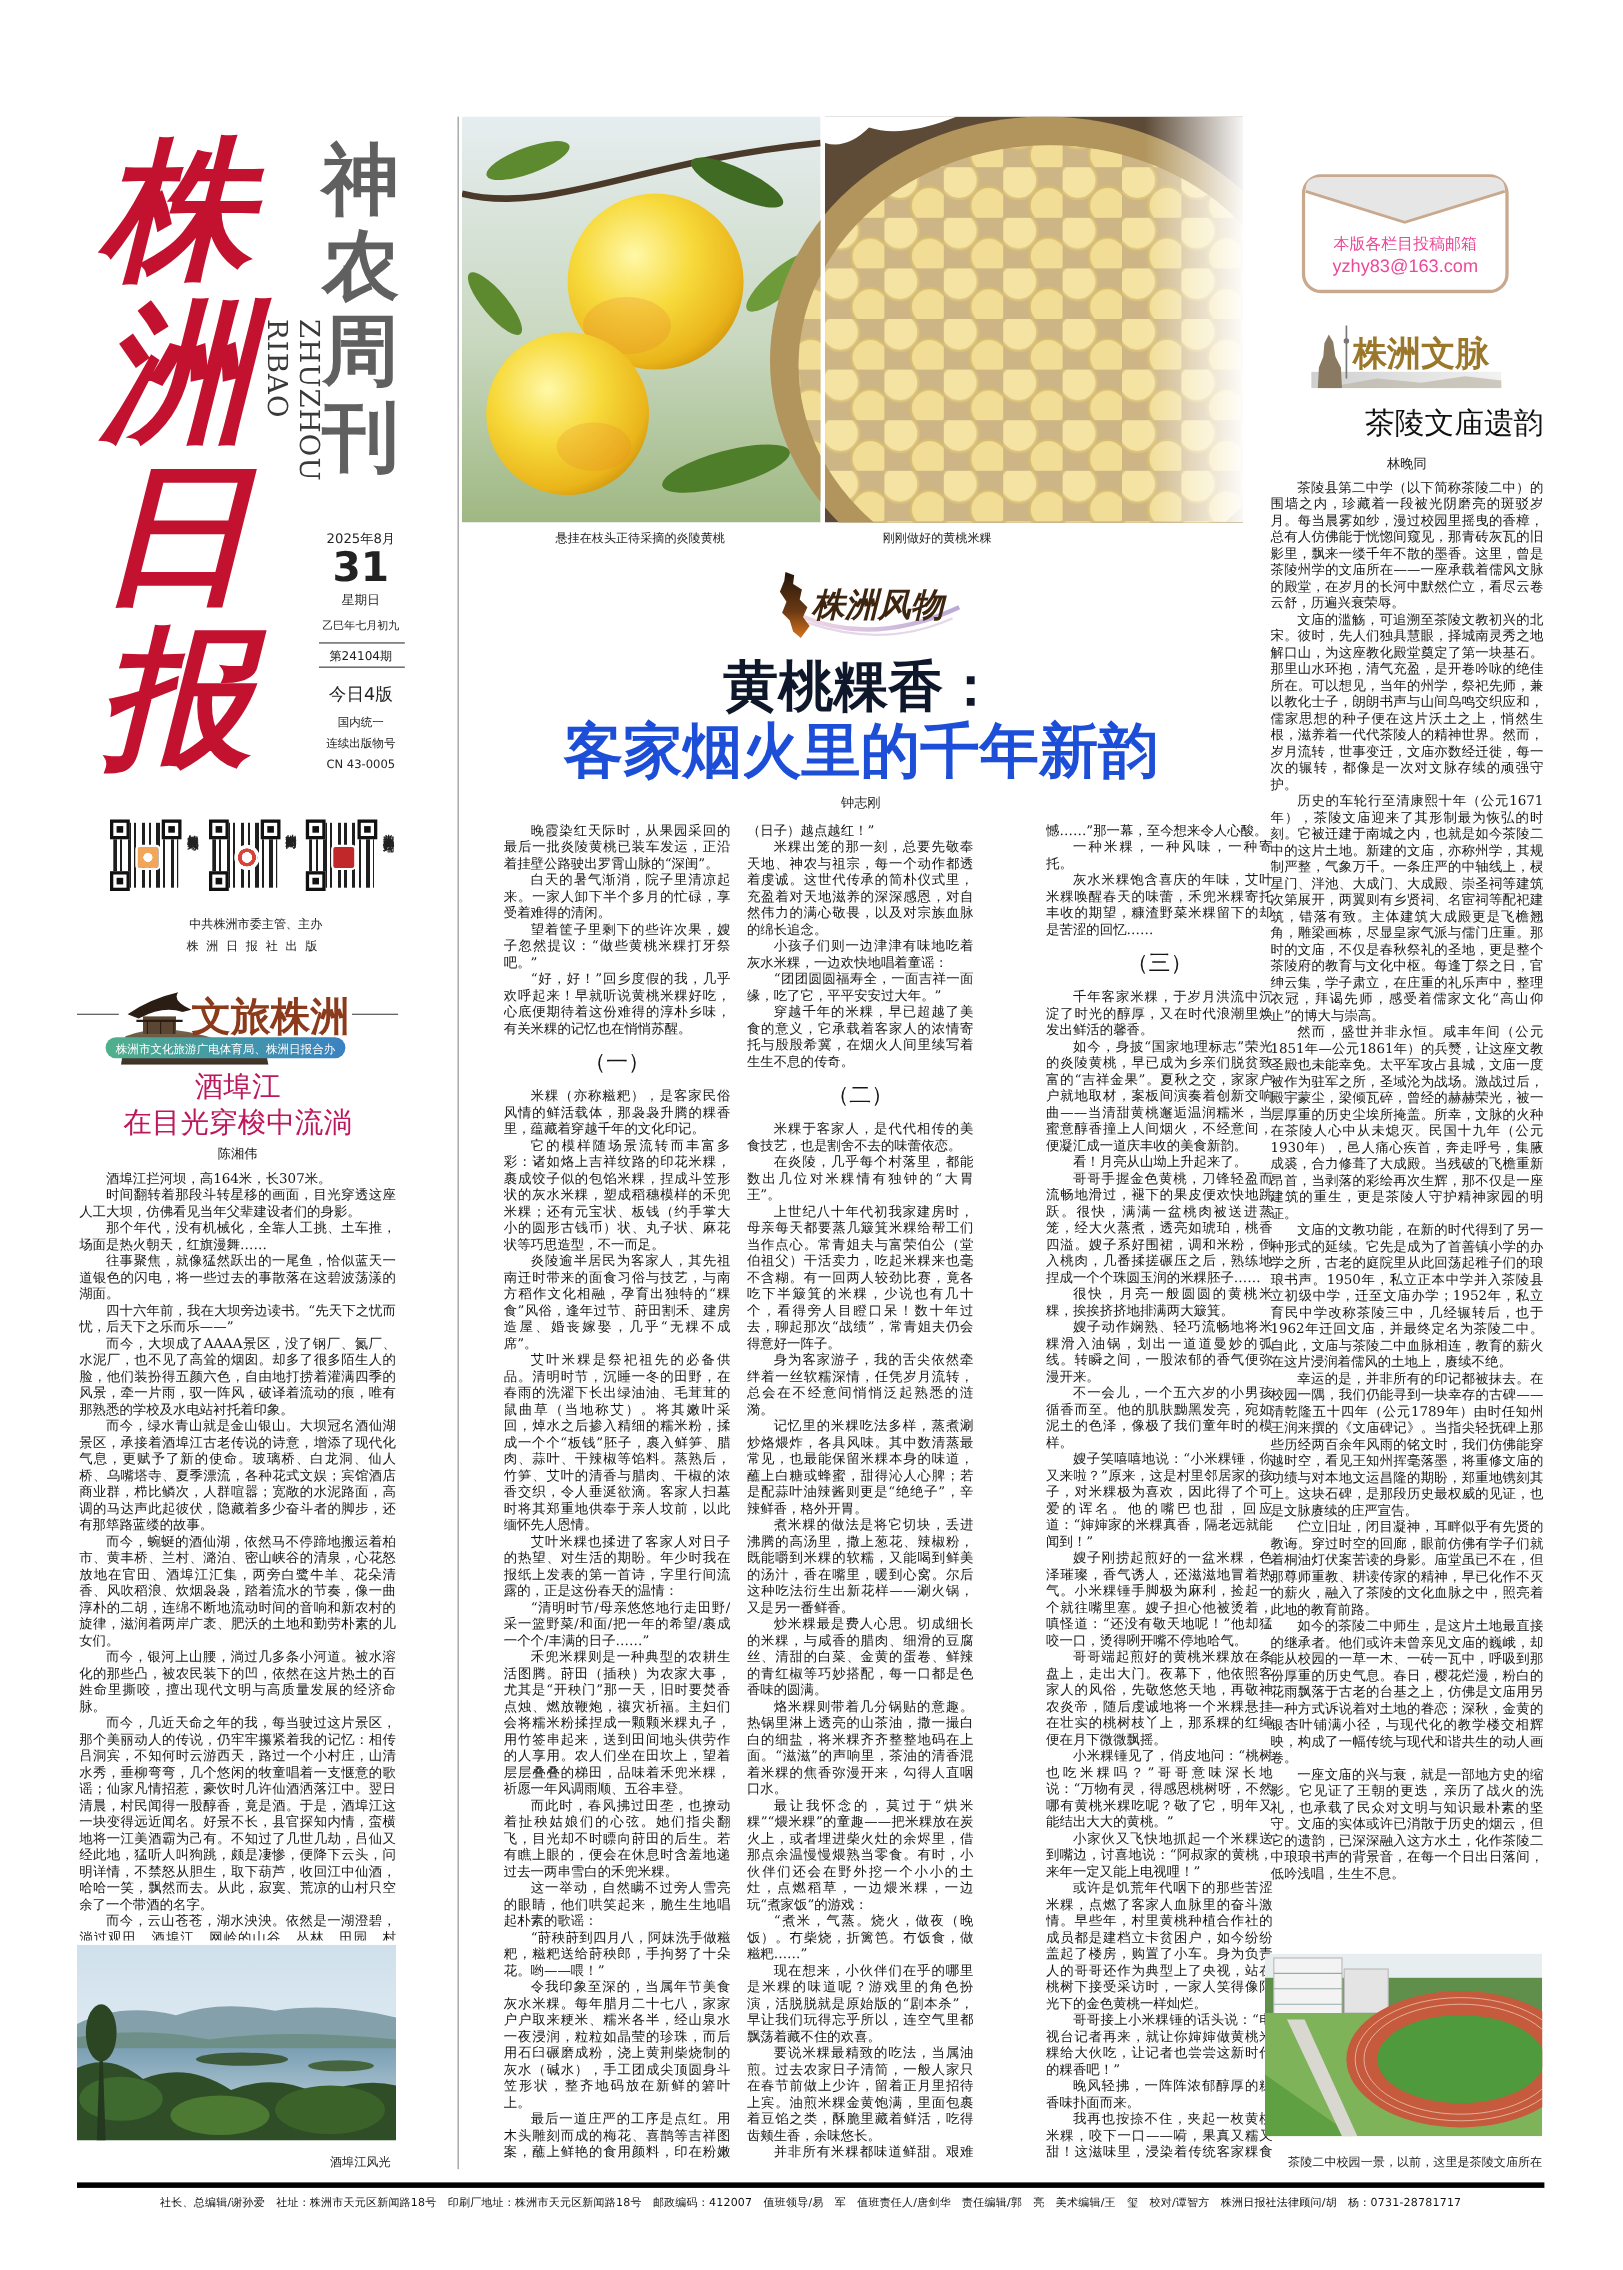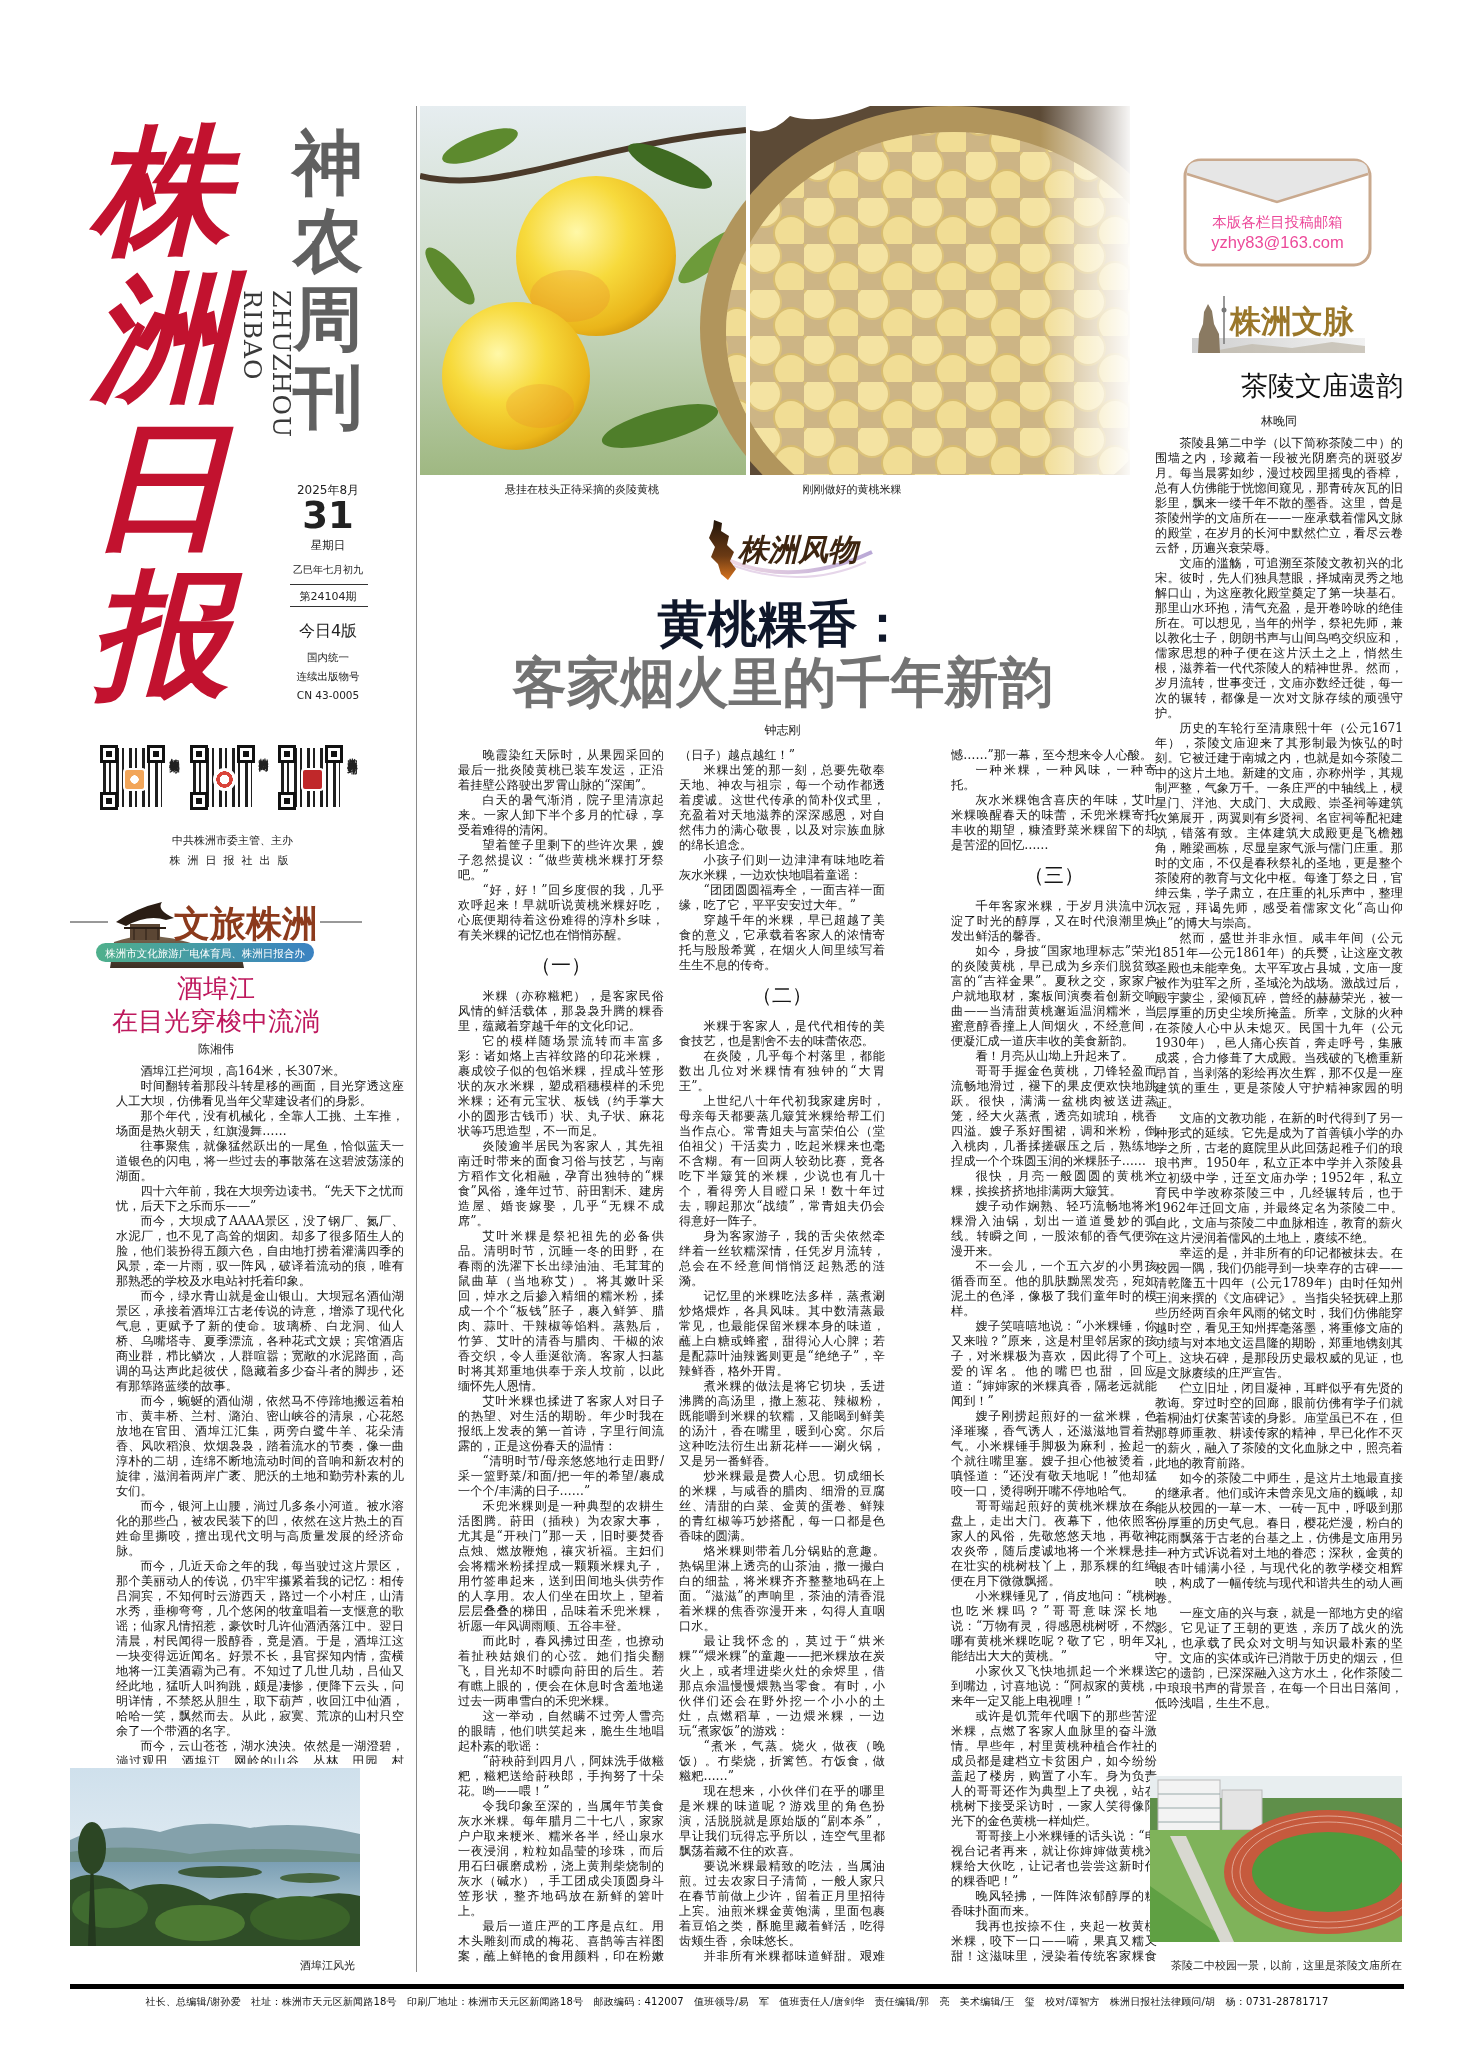--- a/index.html
+++ b/index.html
@@ -31,21 +31,21 @@
   
   .txt{overflow:hidden;font-family:"DejaVu Serif",serif;color:#161616;}
   .txt p{margin:0;text-indent:2em;font-size:12.2px;line-height:15px;text-align:justify;}
   .txt p.cont{text-indent:0;}
   .txt .sec{text-align:center;font-size:20px;line-height:44px;height:46px;}
   .caption{font-size:11px;color:#222;white-space:nowrap;font-family:"DejaVu Serif",serif;}
   .divider{left:416px;top:106px;width:1px;height:1866px;background:#8a8a8a;}
   .title-left{left:70px;width:292px;top:972px;text-align:center;font-size:26px;line-height:33px;color:#be185d;}
   .author{font-size:12px;color:#222;text-align:center;}
   .headline{left:458px;width:649px;top:595px;text-align:center;font-size:50px;line-height:58px;font-weight:bold;color:#0f172a;}
-  .subhead{left:440px;width:685px;top:652px;text-align:center;font-size:54px;line-height:62px;font-weight:bold;color:#737373;white-space:nowrap;}
+  .subhead{left:440px;width:685px;top:652px;text-align:center;font-size:54px;line-height:62px;font-weight:bold;color:#1d4ed8;white-space:nowrap;}
   .col{top:748px;width:206px;height:1215px;}
   .mail-text{left:1183px;width:189px;text-align:center;color:#ec4899;white-space:nowrap;}
   .title-right{left:1155px;width:248px;top:369px;text-align:right;font-size:27px;line-height:34px;color:#111;}
   .footer-rule{left:70px;top:1984px;width:1334px;height:5px;background:#000;}
   .footer-text{left:70px;top:1995px;width:1334px;text-align:center;font-size:10px;color:#111;white-space:nowrap;letter-spacing:.2px;}
 </style>
 </head>
 <body>
 
 <div class="abs mh-name">
@@ -131,21 +131,21 @@
     <rect x="26" y="45" width="218" height="19" rx="9.5" fill="url(#pillG)"></rect>
     <text x="135" y="59" text-anchor="middle" font-size="10.5" fill="#fff" font-family="DejaVu Sans, sans-serif">株洲市文化旅游广电体育局、株洲日报合办</text>
   </svg>
 </div>
 <div class="abs title-left">
   <div>酒埠江</div>
   <div>在目光穿梭中流淌</div>
 </div>
 <div class="abs author" style="left:70px;width:292px;top:1041px;">陈湘伟</div>
 
-<div class="abs txt" style="left:72px;top:1064px;width:288px;height:700px;margin-left:44px;">
+<div class="abs txt" style="left:72px;top:1064px;width:288px;height:700px;">
   <p>酒埠江拦河坝，高164米，长307米。</p>
   <p>时间翻转着那段斗转星移的画面，目光穿透这座人工大坝，仿佛看见当年父辈建设者们的身影。</p>
   <p>那个年代，没有机械化，全靠人工挑、土车推，场面是热火朝天，红旗漫舞……</p>
   <p>往事聚焦，就像猛然跃出的一尾鱼，恰似蓝天一道银色的闪电，将一些过去的事散落在这碧波荡漾的湖面。</p>
   <p>四十六年前，我在大坝旁边读书。“先天下之忧而忧，后天下之乐而乐——”</p>
   <p>而今，大坝成了AAAA景区，没了钢厂、氮厂、水泥厂，也不见了高耸的烟囱。却多了很多陌生人的脸，他们装扮得五颜六色，自由地打捞着灌满四季的风景，牵一片雨，驭一阵风，破译着流动的痕，唯有那熟悉的学校及水电站衬托着印象。</p>
   <p>而今，绿水青山就是金山银山。大坝冠名酒仙湖景区，承接着酒埠江古老传说的诗意，增添了现代化气息，更赋予了新的使命。玻璃桥、白龙洞、仙人桥、乌嘴塔寺、夏季漂流，各种花式文娱；宾馆酒店商业群，栉比鳞次，人群喧嚣；宽敞的水泥路面，高调的马达声此起彼伏，隐藏着多少奋斗者的脚步，还有那筚路蓝缕的故事。</p>
   <p>而今，蜿蜒的酒仙湖，依然马不停蹄地搬运着柏市、黄丰桥、兰村、潞泊、密山峡谷的清泉，心花怒放地在官田、酒埠江汇集，两旁白鹭牛羊、花朵清香、风吹稻浪、炊烟袅袅，踏着流水的节奏，像一曲淳朴的二胡，连绵不断地流动时间的音响和新农村的旋律，滋润着两岸广袤、肥沃的土地和勤劳朴素的儿女们。</p>
   <p>而今，银河上山腰，淌过几多条小河道。被水溶化的那些凸，被农民装下的凹，依然在这片热土的百姓命里撕咬，擅出现代文明与高质量发展的经济命脉。</p>
   <p>而今，几近天命之年的我，每当驶过这片景区，那个美丽动人的传说，仍牢牢攥紧着我的记忆：相传吕洞宾，不知何时云游西天，路过一个小村庄，山清水秀，垂柳弯弯，几个悠闲的牧童唱着一支惬意的歌谣；仙家凡情招惹，豪饮时几许仙酒洒落江中。翌日清晨，村民闻得一股醇香，竟是酒。于是，酒埠江这一块变得远近闻名。好景不长，县官探知内情，蛮横地将一江美酒霸为己有。不知过了几世几劫，吕仙又经此地，猛听人叫狗跳，颇是凄惨，便降下云头，问明详情，不禁怒从胆生，取下葫芦，收回江中仙酒，哈哈一笑，飘然而去。从此，寂寞、荒凉的山村只空余了一个带酒的名字。</p>

